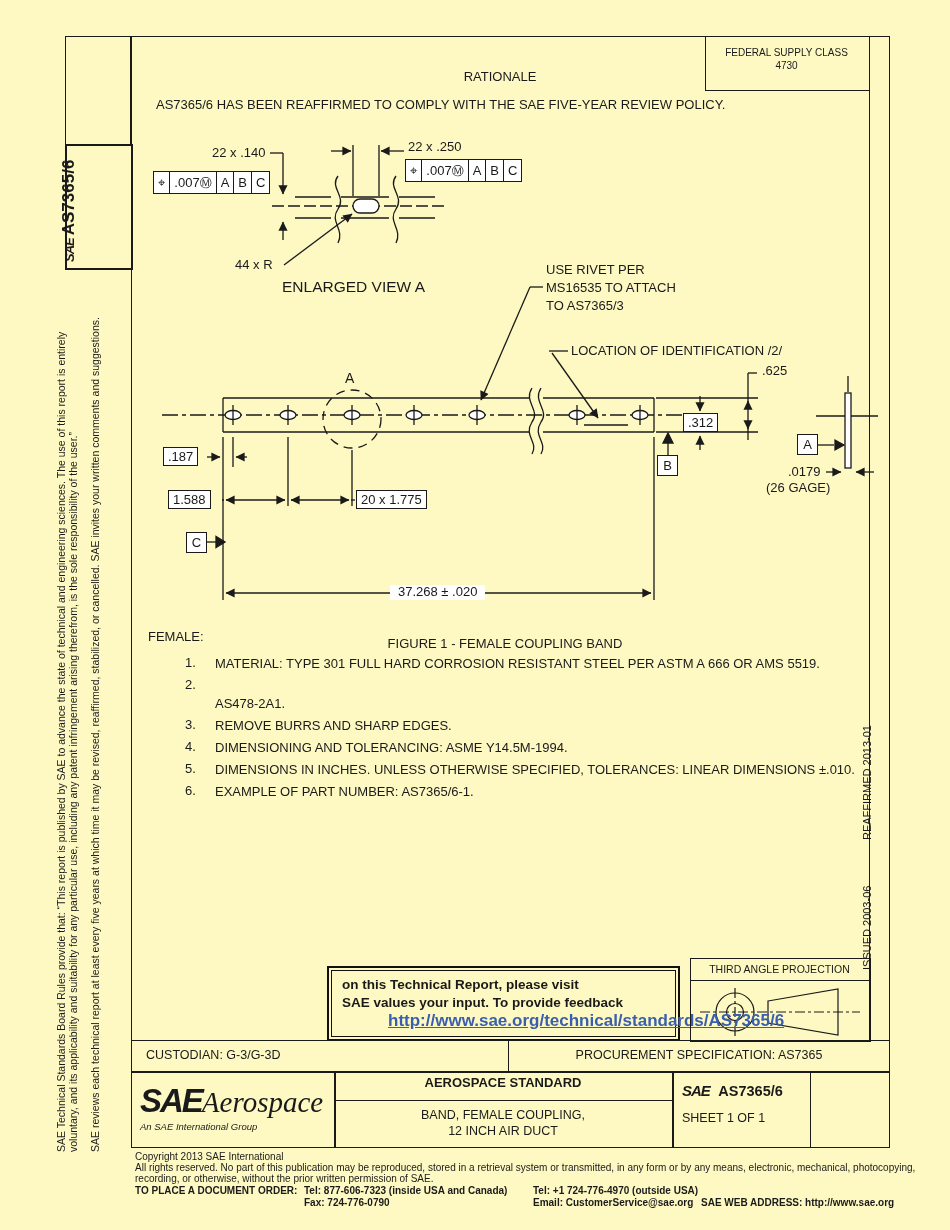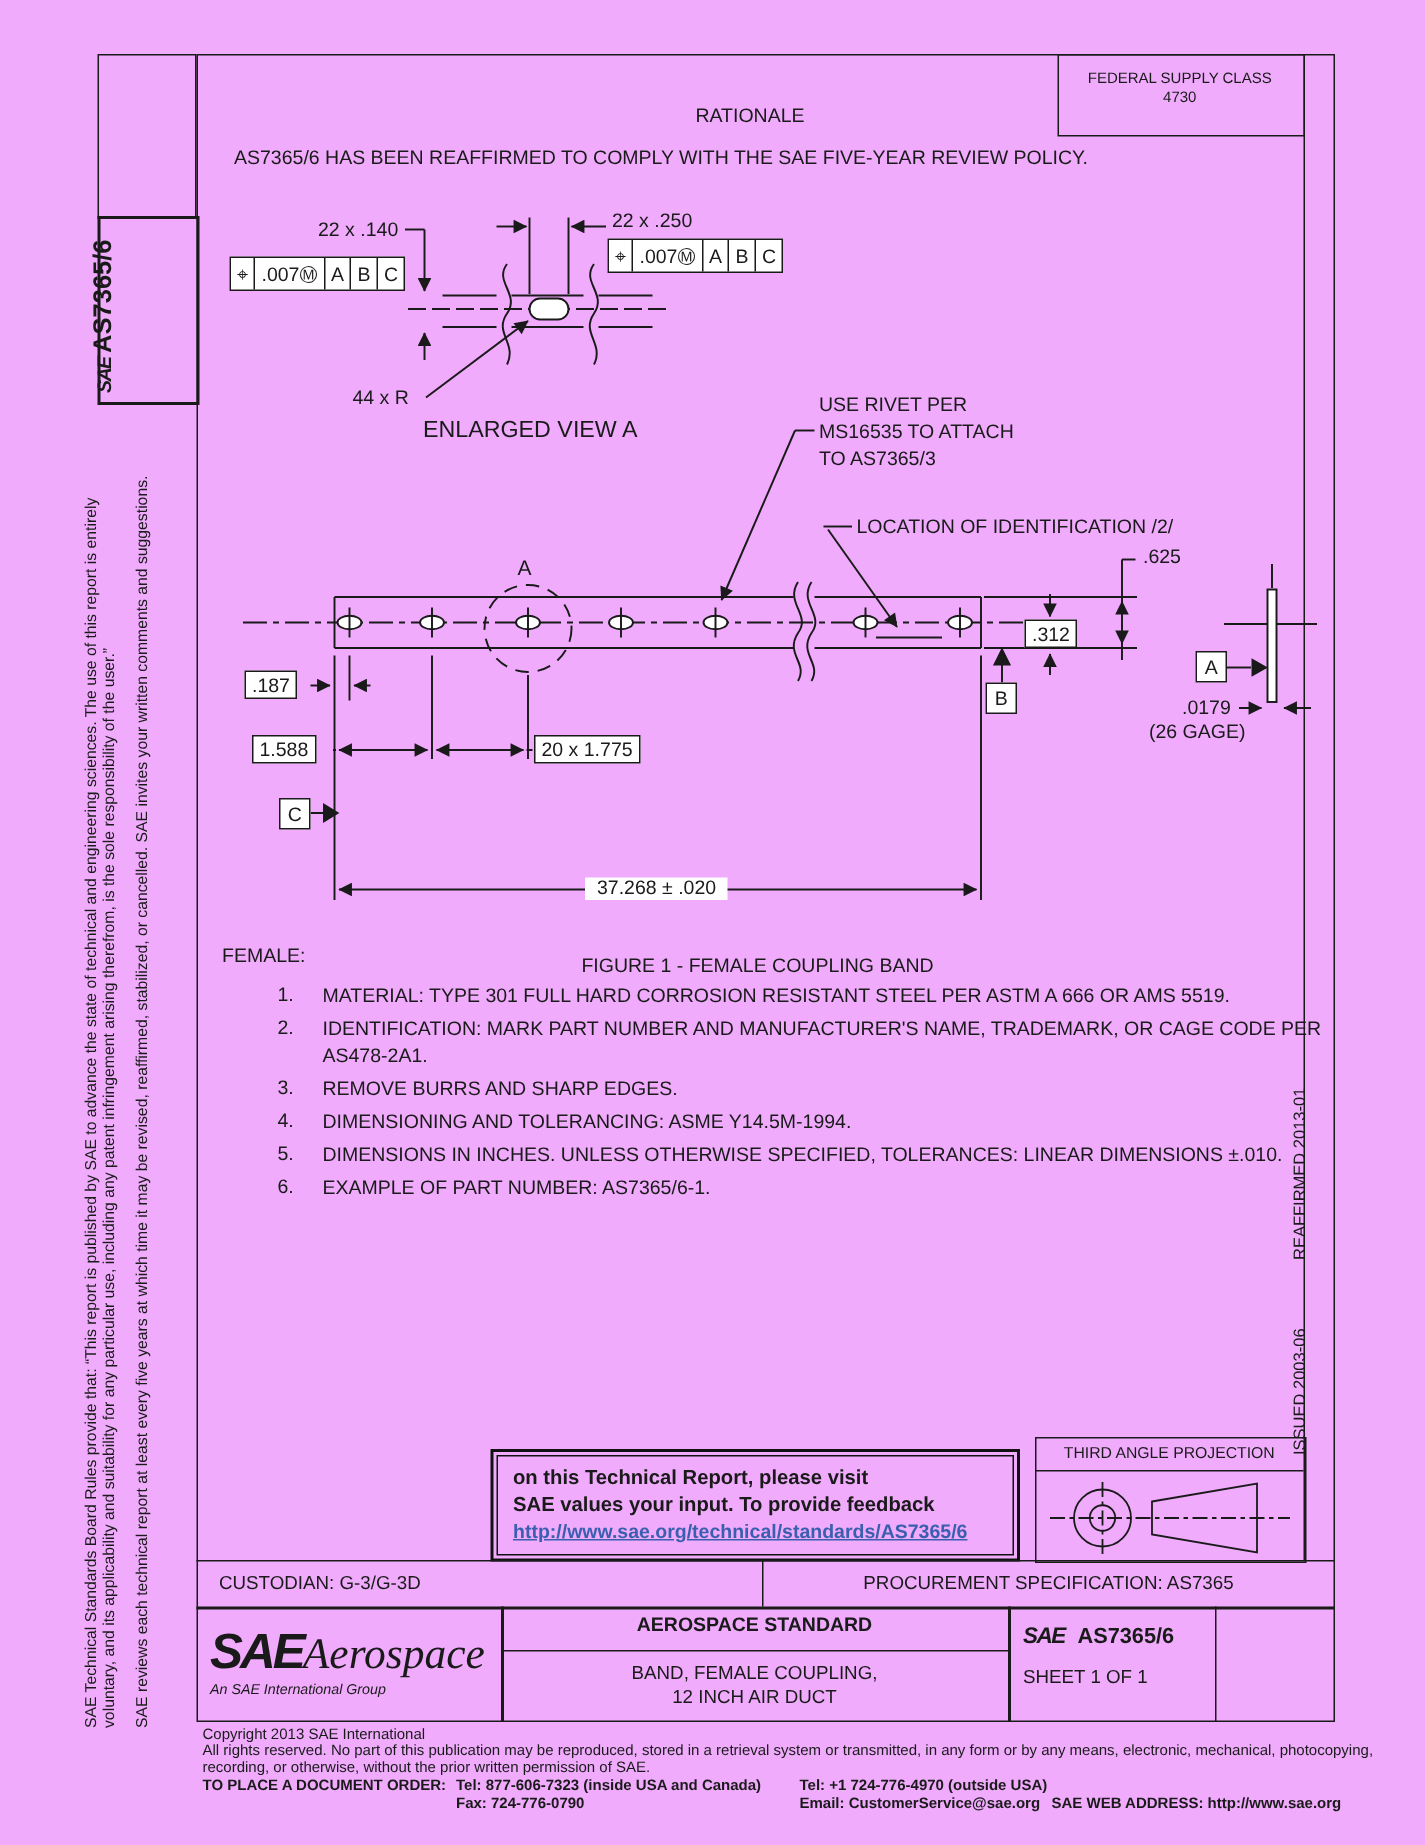--- a/index.html
+++ b/index.html
@@ -1,16 +1,16 @@
 <!DOCTYPE html>
 <html><head>
 <meta charset="utf-8">
 <style>
   html,body{margin:0;padding:0;background:#fff;}
-  #page{position:relative;width:950px;height:1230px;background:#f0abfc;
+  #page{position:relative;width:950px;height:1230px;background:#fef9c3;
         font-family:"Liberation Sans","DejaVu Sans",sans-serif;color:#1a1a1a;overflow:hidden;}
   .abs{position:absolute;}
   .txt{position:absolute;white-space:nowrap;color:#1a1a1a;font-size:13px;line-height:1.15;}
   .cen{text-align:center;}
   .boxed{border:1.3px solid #1a1a1a;background:#fff;padding:0 4px;line-height:17px;height:17px;}
   .datum{border:1.3px solid #1a1a1a;background:#fff;width:19px;height:19px;line-height:19px;text-align:center;font-size:13px;position:absolute;}
   .vtext{position:absolute;white-space:nowrap;transform-origin:0 100%;transform:rotate(-90deg);font-size:10.5px;}
   .fcf{position:absolute;display:flex;background:#fff;font-size:13px;line-height:21px;border:1.3px solid #1a1a1a;}
   .fcf>div{height:21px;padding:0 4px;text-align:center;}
   .fcf>div+div{border-left:1.3px solid #1a1a1a;}
@@ -202,36 +202,35 @@
   <div class="txt boxed" style="left:168px;top:490px;">1.588</div>
   <div class="txt boxed" style="left:356px;top:490px;">20 x 1.775</div>
   <div class="datum" style="left:186px;top:532px;">C</div>
   <div class="txt" style="left:390px;top:585px;background:#fff;padding:0 8px;">37.268 ± .020</div>
   <div class="txt cen" style="left:330px;top:613px;width:350px;margin-top:24px;">FIGURE 1 - FEMALE COUPLING BAND</div>
 
   <div class="txt" style="left:148px;top:630px;">FEMALE:</div>
   <div class="note-num" style="left:185px;top:655px;">1.</div>
   <div class="note-text" style="left:215px;top:655px;">MATERIAL:  TYPE 301 FULL HARD CORROSION RESISTANT STEEL PER ASTM A 666 OR AMS 5519.</div>
   <div class="note-num" style="left:185px;top:677px;">2.</div>
-  <div class="note-text" style="left:215px;top:677px;">IDENTIFICATION:  MARK PART NUMBER AND MANUFACTURER'S NAME, TRADEMARK, OR CAGE CODE PER</div>
   <div class="note-text" style="left:215px;top:695px;">AS478-2A1.</div>
   <div class="note-num" style="left:185px;top:717px;">3.</div>
   <div class="note-text" style="left:215px;top:717px;">REMOVE BURRS AND SHARP EDGES.</div>
   <div class="note-num" style="left:185px;top:739px;">4.</div>
   <div class="note-text" style="left:215px;top:739px;">DIMENSIONING AND TOLERANCING:  ASME Y14.5M-1994.</div>
   <div class="note-num" style="left:185px;top:761px;">5.</div>
   <div class="note-text" style="left:215px;top:761px;">DIMENSIONS IN INCHES.  UNLESS OTHERWISE SPECIFIED, TOLERANCES:  LINEAR DIMENSIONS ±.010.</div>
   <div class="note-num" style="left:185px;top:783px;">6.</div>
   <div class="note-text" style="left:215px;top:783px;">EXAMPLE OF PART NUMBER:  AS7365/6-1.</div>
 
   <div class="abs" style="left:327px;top:966px;width:349px;height:71px;border:2px solid #111;">
     <div class="abs" style="left:2px;top:2px;right:2px;bottom:2px;border:1.3px solid #111;padding:5px 0 0 10px;font-size:13.5px;font-weight:bold;line-height:18px;">
       <div>on this Technical Report, please visit</div>
       <div>SAE values your input. To provide feedback</div>
-      <a class="lnk" href="#" style="font-size:13px;">http://www.sae.org/technical/standards/AS7365/6</a>
+      <a class="lnk" href="#" style="font-size:17px;margin-left:46px;">http://www.sae.org/technical/standards/AS7365/6</a>
     </div>
   </div>
 
   <div class="cell" style="left:690px;top:958px;width:179px;height:82px;border-width:1.3px;"></div>
   <div class="txt cen" style="left:690px;top:963px;width:179px;font-size:10.5px;">THIRD ANGLE PROJECTION</div>
   <div class="frameline" style="left:690px;top:980px;width:179px;height:1.3px;"></div>
 
   <div class="frameline" style="left:131px;top:1040px;width:759px;height:1.4px;"></div>
   <div class="frameline" style="left:508px;top:1040px;width:1.4px;height:31px;"></div>
   <div class="frameline" style="left:131px;top:1071px;width:759px;height:1.6px;"></div>

